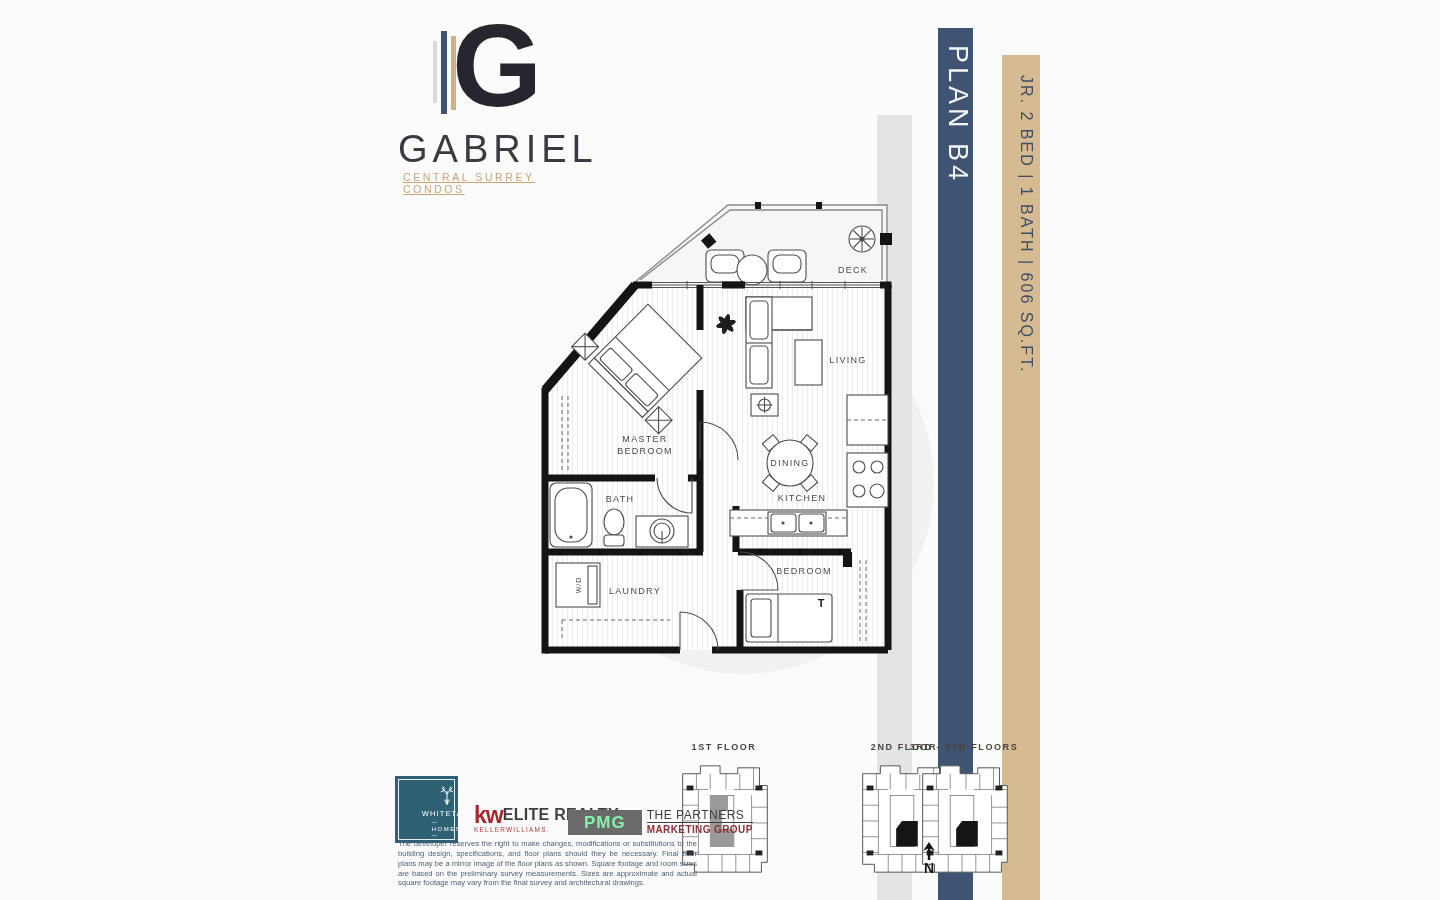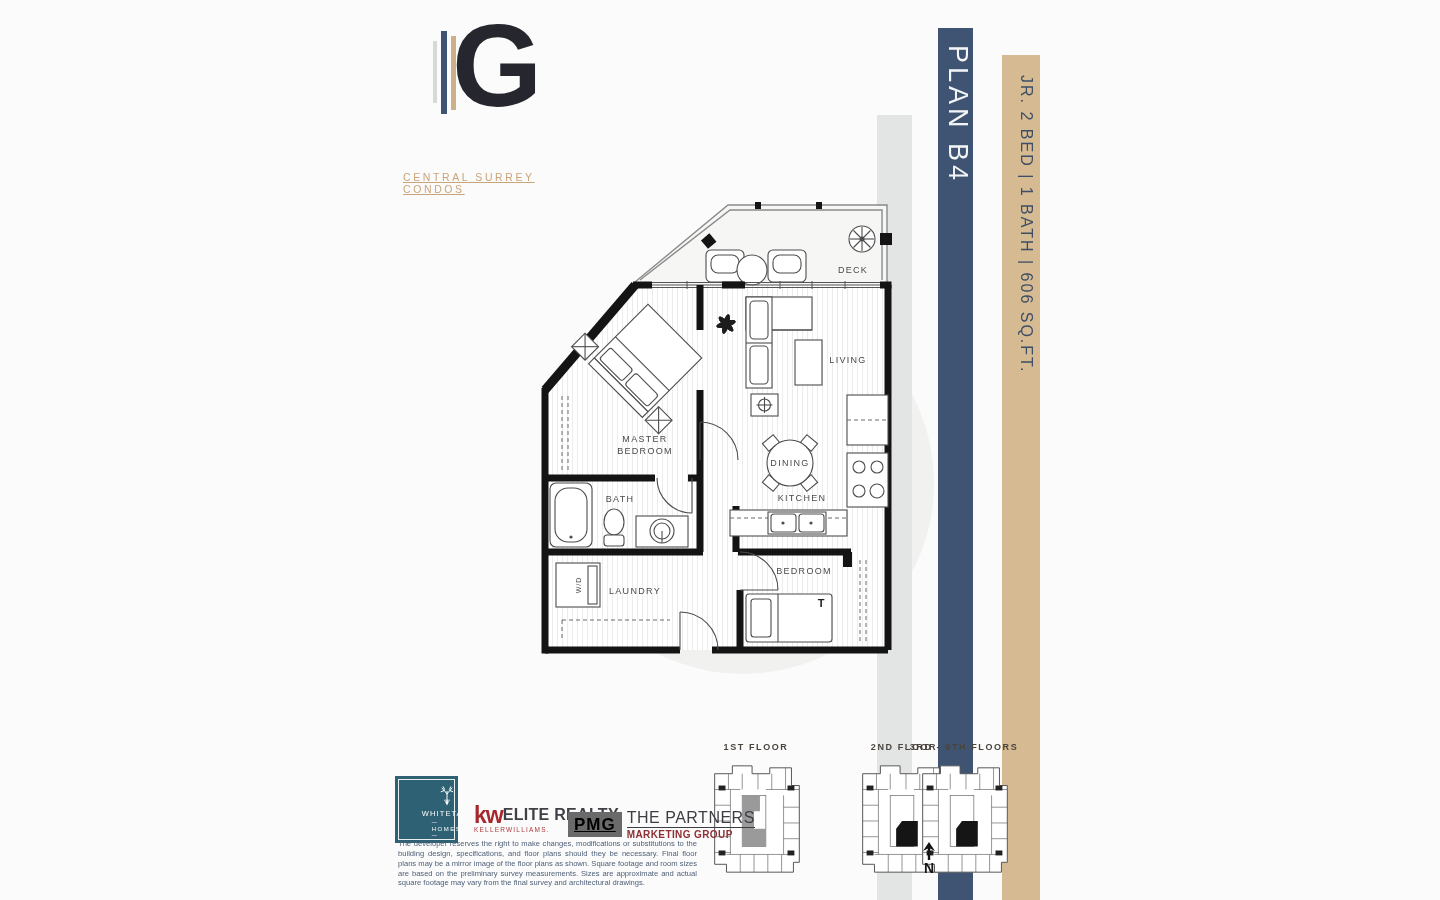--- a/index.html
+++ b/index.html
@@ -31,21 +31,21 @@
   .fp-label{font-size:9px;letter-spacing:1.3px;fill:#4a4a4a;text-anchor:middle;}
   .fp-label-sm{font-size:7px;letter-spacing:1px;fill:#4a4a4a;text-anchor:middle;}
   .wall{stroke:#141414;stroke-width:7;fill:none;stroke-linecap:butt;}
   .thin{stroke:#4d4d4d;stroke-width:1.1;fill:none;}
   .thin-f{stroke:#4d4d4d;stroke-width:1.1;fill:#ffffff;}
   .rail{stroke:#8a8a8a;stroke-width:1.4;fill:none;}
   .dash{stroke:#6a6a6a;stroke-width:1;fill:none;stroke-dasharray:4 3;}
 
   
   .keyplan{position:absolute;z-index:2;width:112px;text-align:center;}
-  .kp1{left:700px;top:742px;}
+  .kp1{left:668px;top:742px;}
   .kp2{left:848px;top:742px;}
   .kp3{left:908px;top:742px;}
   .kp-label{font-size:9px;letter-spacing:1.6px;color:#4a443e;font-weight:bold;margin-bottom:4px;white-space:nowrap;}
   .kp-wall{stroke:#555;stroke-width:1;fill:#ffffff;}
   .kp-line{stroke:#666;stroke-width:0.7;fill:none;}
   .north{position:absolute;left:918px;top:842px;z-index:3;width:22px;text-align:center;color:#141414;}
   .north svg{display:block;margin:0 auto;}
   .north-n{font-size:14px;font-weight:bold;line-height:1;margin-top:1px;}
 
   
@@ -53,23 +53,23 @@
   .wt-inner{border:1px solid #e8eef0;width:100%;height:100%;display:flex;flex-direction:column;align-items:center;justify-content:flex-start;padding-top:3px;box-sizing:border-box;padding-left:40px;}
   .wt-line1{color:#fff;font-size:7.5px;letter-spacing:1.1px;margin-top:1px;}
   .wt-line2{color:#fff;font-size:6px;letter-spacing:1.5px;margin-top:1px;}
   .wt-line2::before,.wt-line2::after{content:"—";font-size:5px;vertical-align:1px;}
   .kw{position:absolute;left:474px;top:806px;z-index:2;}
   .kw-row{display:flex;align-items:center;gap:0;}
   .kw-mark{color:#a8272e;font-size:23px;font-weight:bold;letter-spacing:-1px;line-height:0.8;}
   .kw-name{color:#3f3f46;font-size:16px;font-weight:bold;letter-spacing:0.3px;}
   .kw-sub{color:#b0393f;font-size:6.5px;letter-spacing:1.2px;margin-top:2px;}
   .pmg{position:absolute;left:568px;top:809px;z-index:2;display:flex;align-items:center;gap:5px;}
-  .pmg-mark{background:#6a6a6a;color:#000000;font-size:17px;font-weight:bold;letter-spacing:1px;padding:4px 6px;line-height:1;text-decoration:underline;}
+  .pmg-mark{background:#6a6a6a;color:#86efac;font-size:17px;font-weight:bold;letter-spacing:1px;padding:4px 16px;line-height:1;}
   .pmg-text{display:flex;flex-direction:column;}
-  .pmg-line1{color:#3d3d44;font-size:16px;letter-spacing:0.5px;border-bottom:1.5px solid #3d3d44;line-height:1.1;}
+  .pmg-line1{color:#3d3d44;font-size:12px;letter-spacing:0.5px;border-bottom:1.5px solid #3d3d44;line-height:1.1;}
   .pmg-line2{color:#8d2f33;font-size:10px;font-weight:bold;letter-spacing:0.4px;margin-top:1px;}
 
   .disclaimer{position:absolute;left:398px;top:839px;width:299px;font-size:7.6px;line-height:1.3;color:#4f6078;text-align:justify;z-index:2;}
 </style>
 </head>
 <body>
 
 <div class="page">
 
   <div class="watermark"></div>
@@ -79,20 +79,21 @@
     <span class="vtext plan-label">PLAN B4</span>
   </div>
   <div class="bar bar-tan">
     <span class="vtext specs-label">JR. 2 BED | 1 BATH | 606 SQ.FT.</span>
   </div>
 
   <div class="stripe stripe-gray"></div>
   <div class="stripe stripe-navy"></div>
   <div class="stripe stripe-tan"></div>
   <div class="logo-g">G</div>
+  <div class="brand-name">GABRIEL</div>
   <div class="brand-tagline">CENTRAL SURREY CONDOS</div>
 
   <svg class="floorplan" viewBox="0 0 360 460">
     <defs>
       <pattern id="wood" width="5" height="8" patternUnits="userSpaceOnUse">
         <rect width="5" height="8" fill="#ffffff"></rect>
         <line x1="2.5" y1="0" x2="2.5" y2="8" stroke="#ececec" stroke-width="1"></line>
       </pattern>
     </defs>
 

